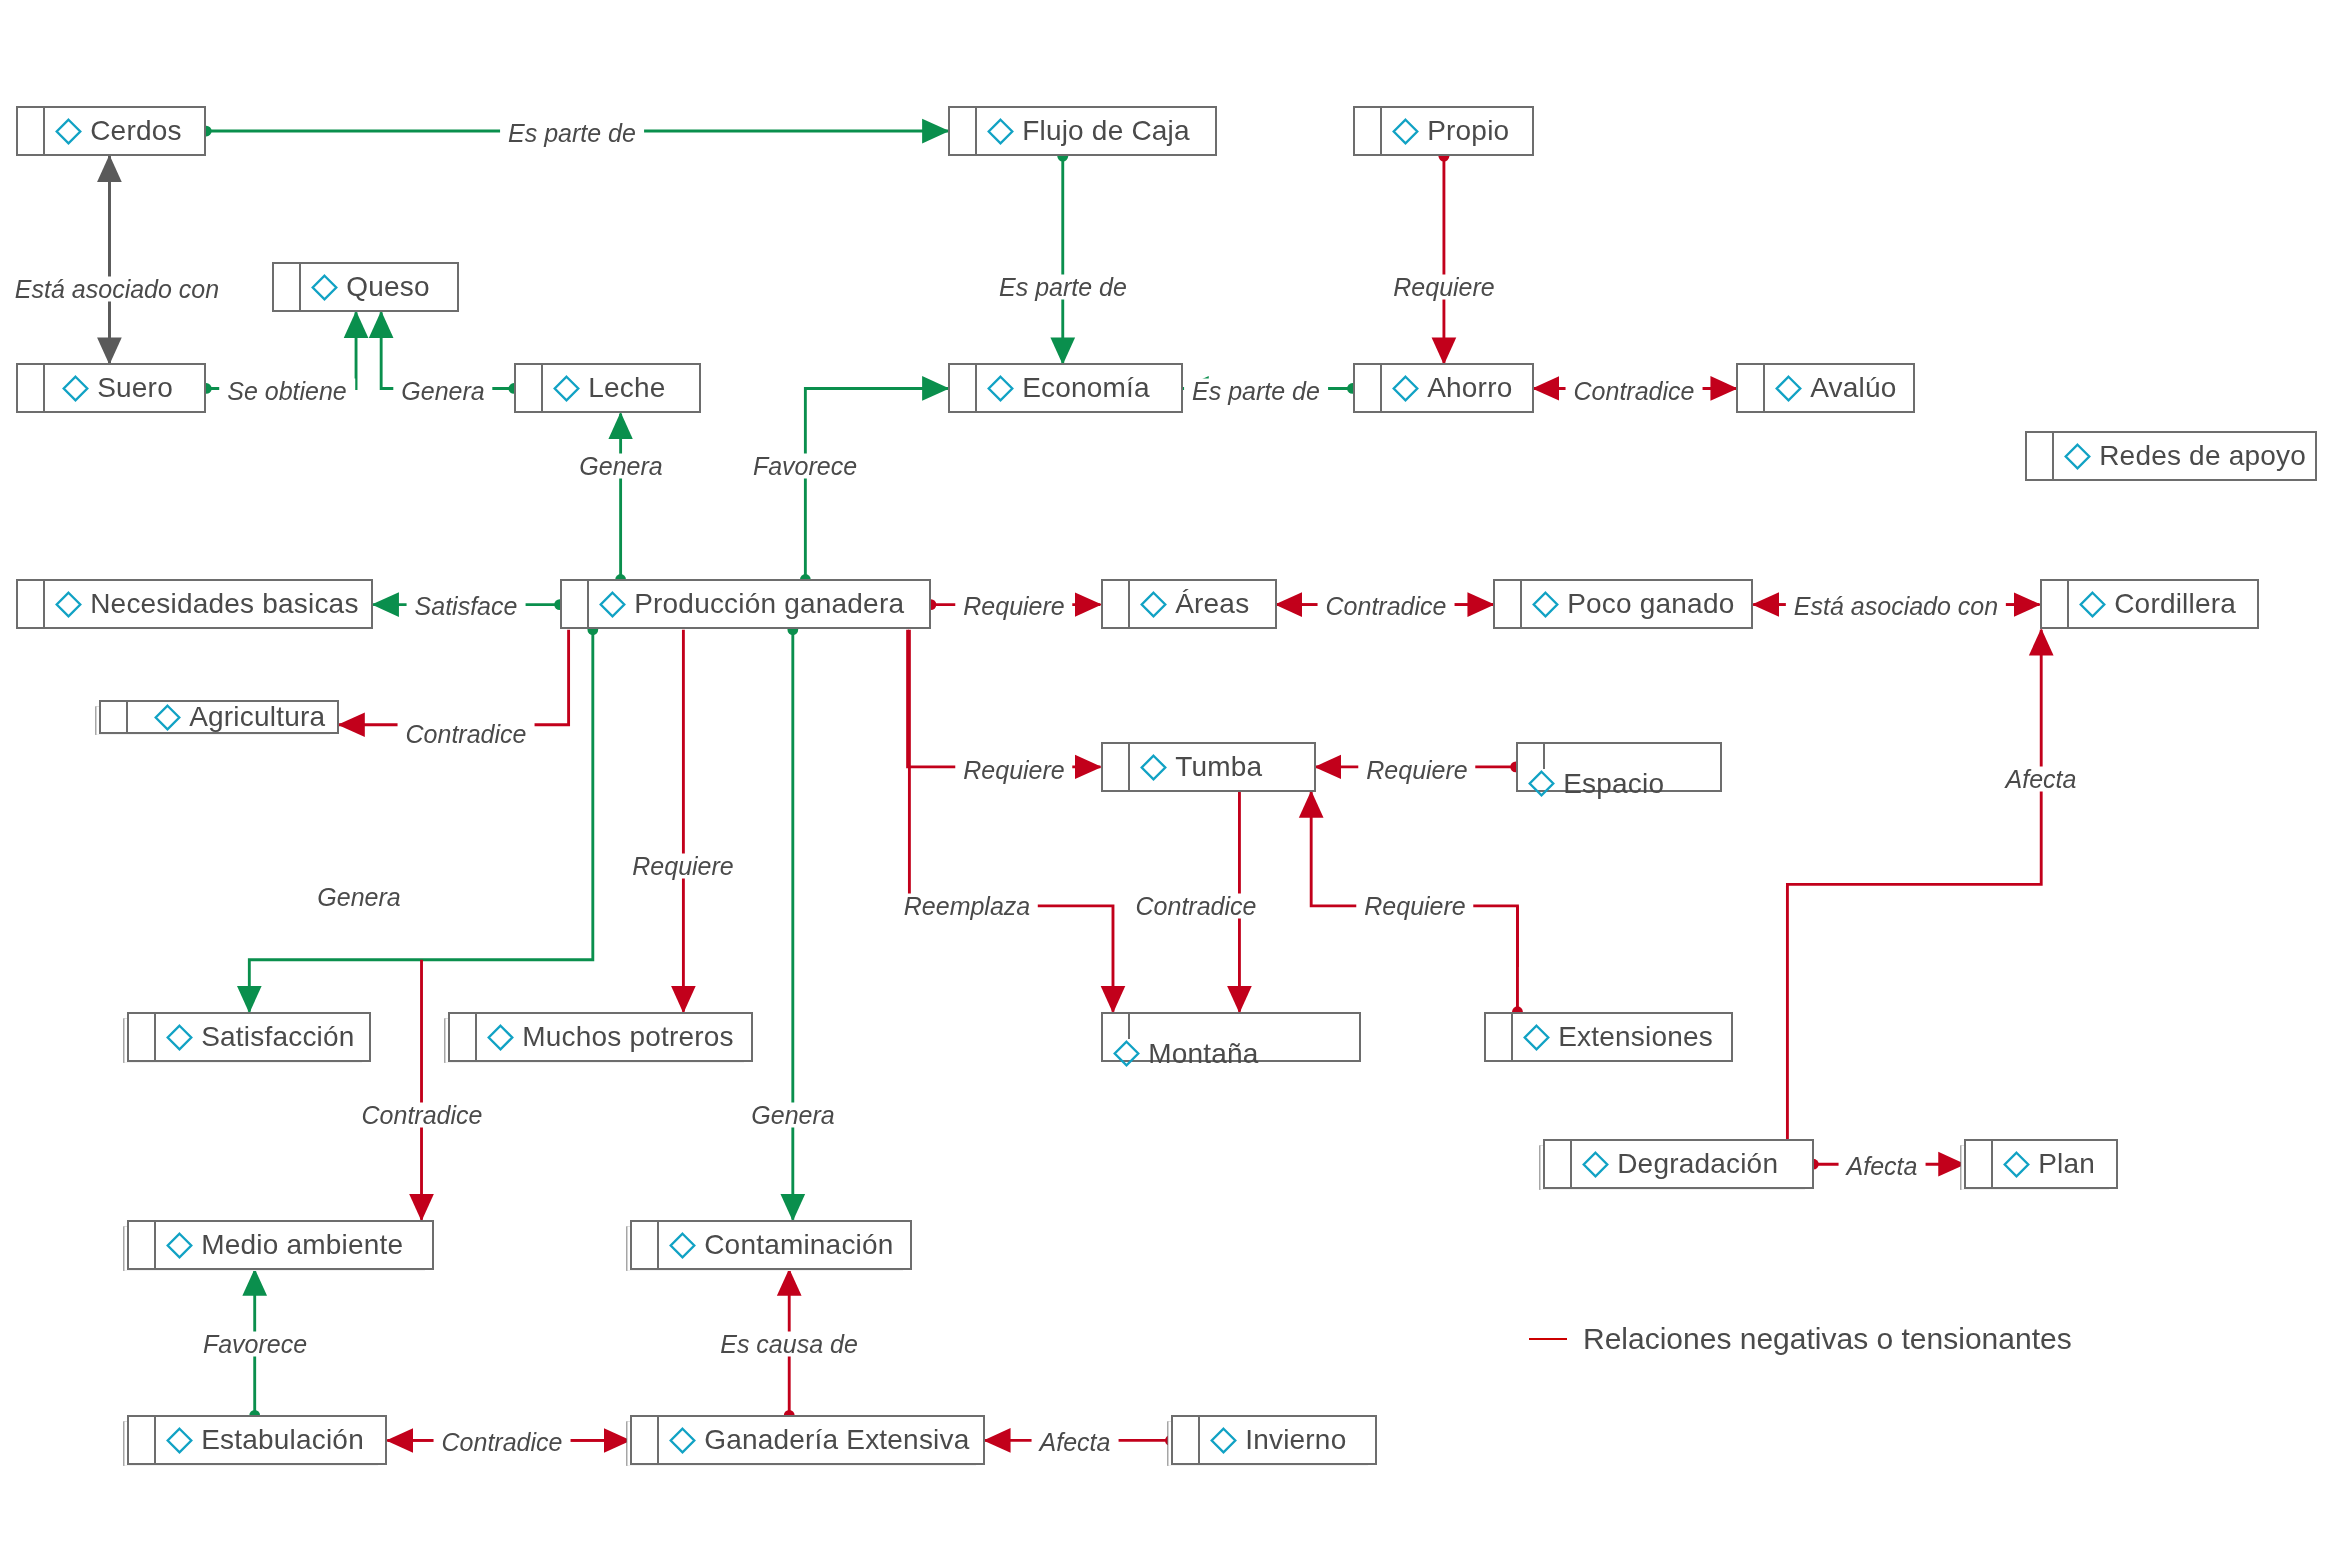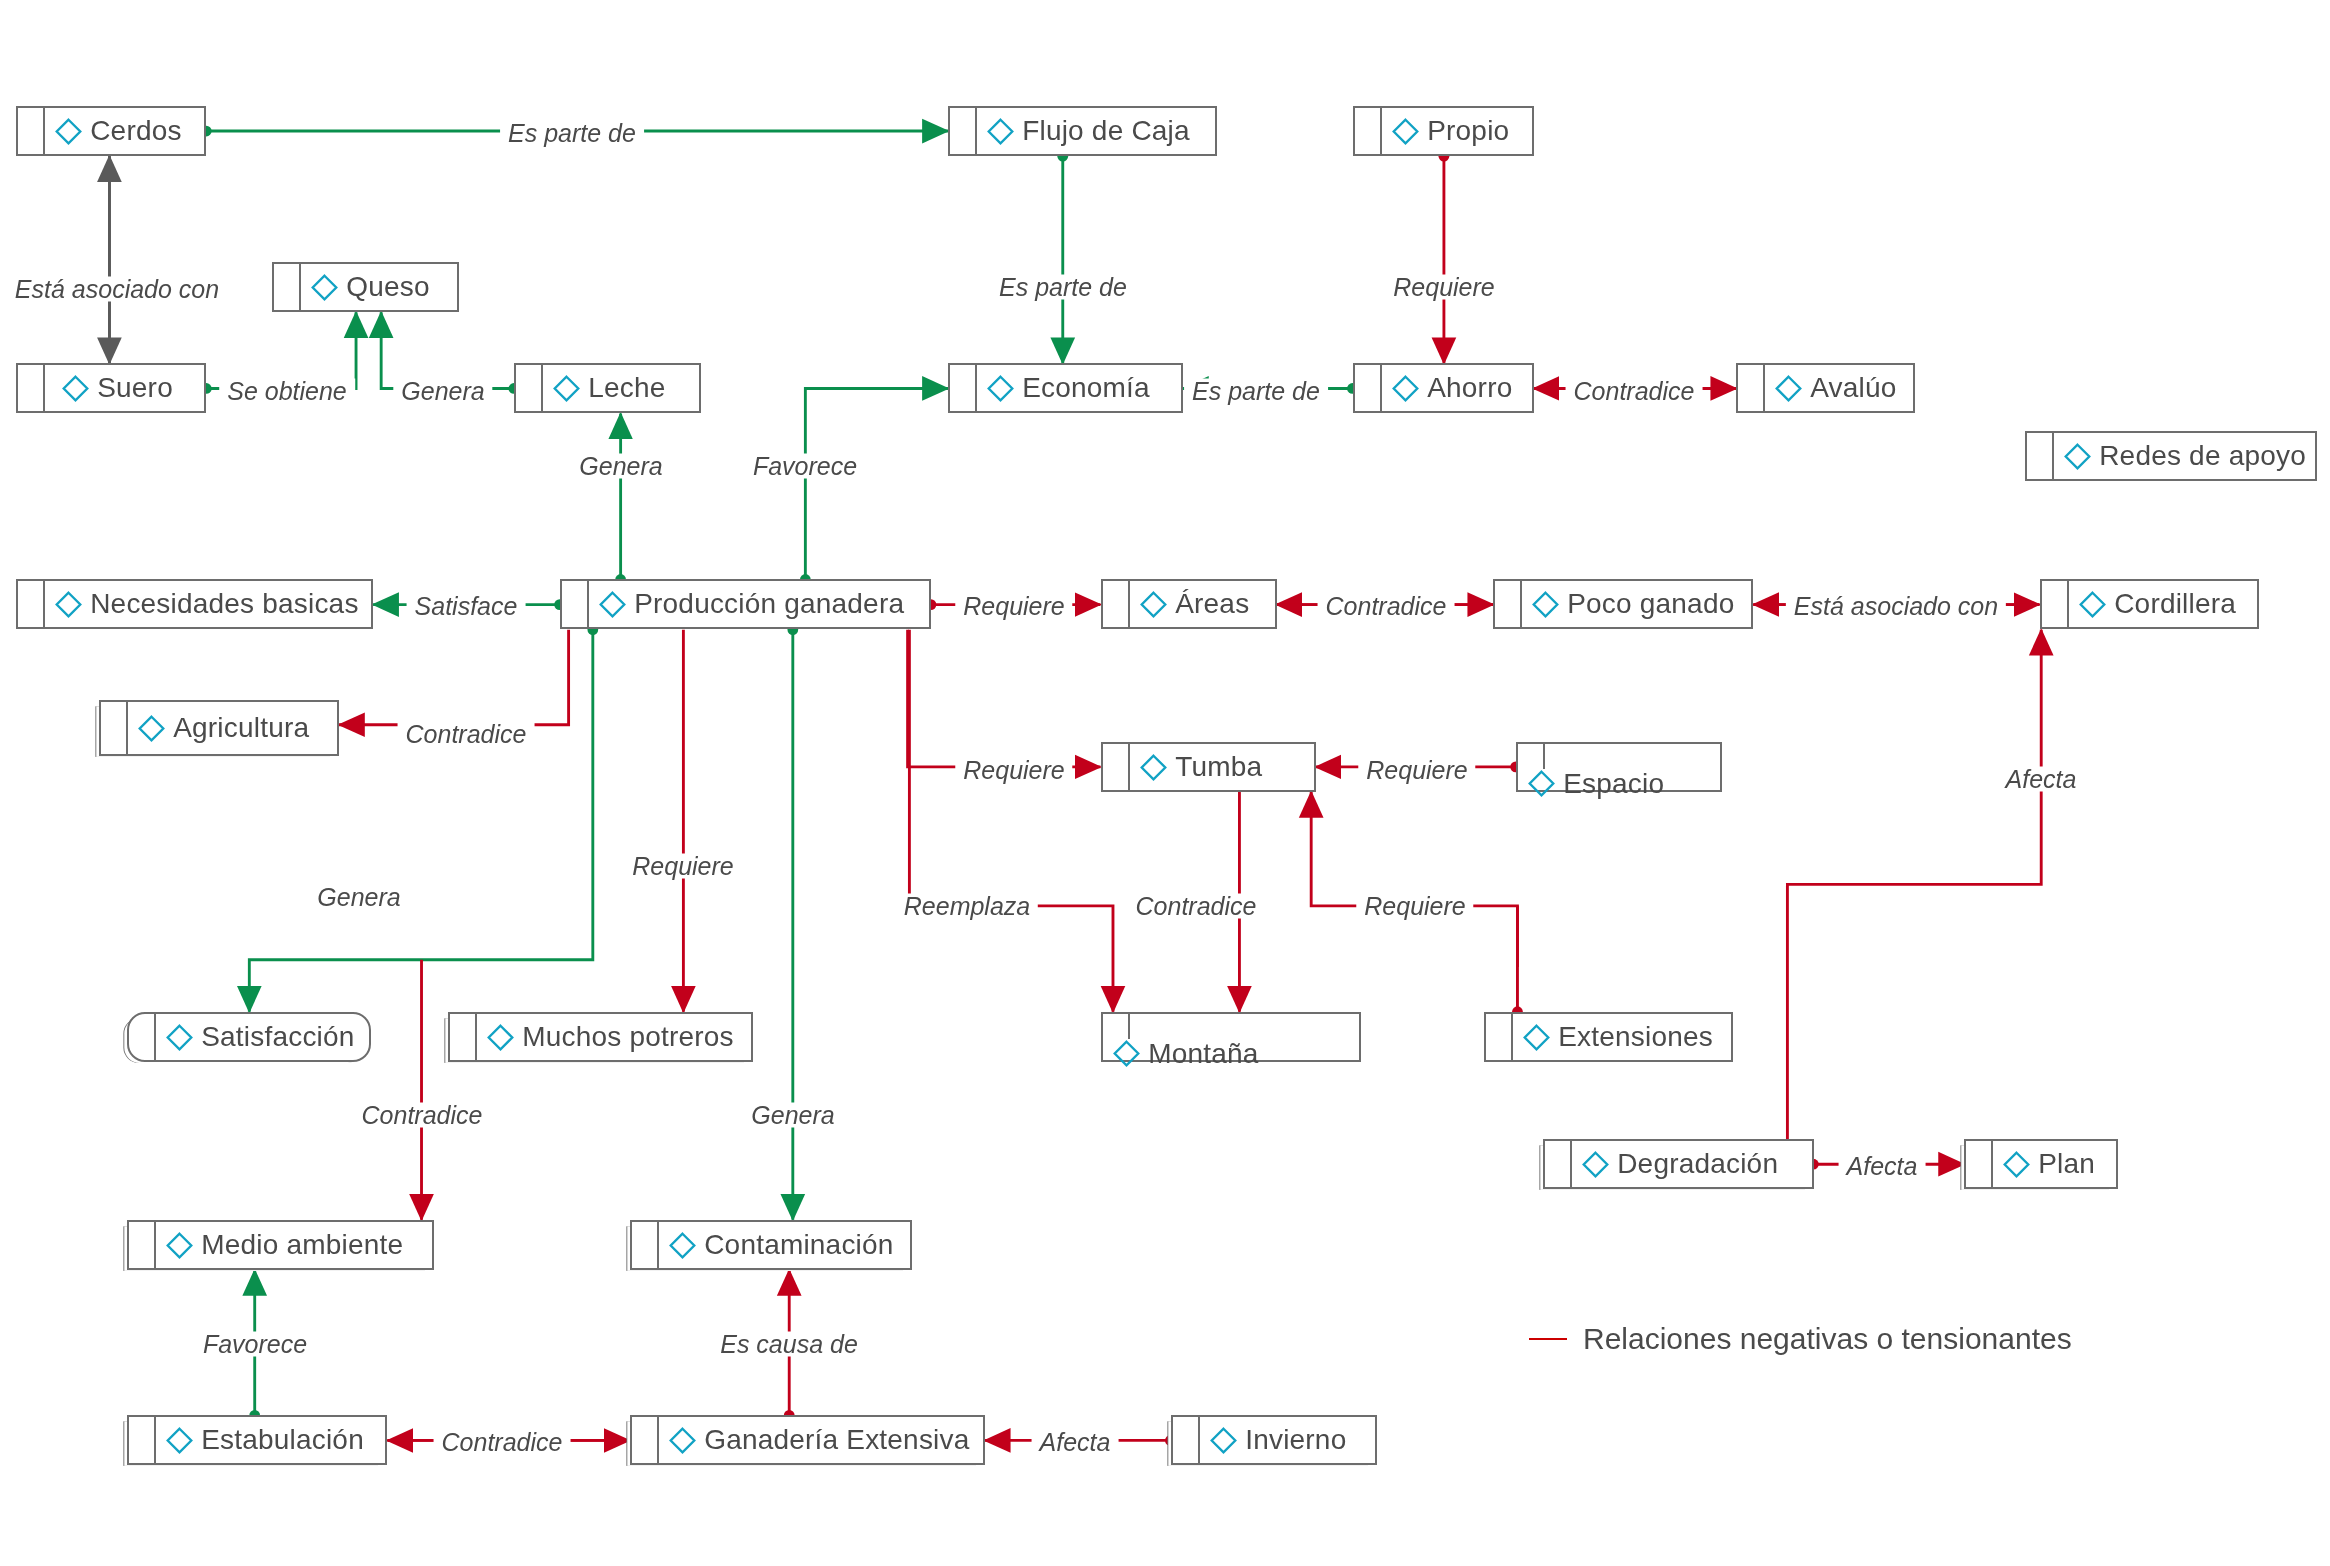--- a/index.html
+++ b/index.html
@@ -222,21 +222,21 @@
       </div>
       <div class="node" style="left: 2040px; top: 579px; width: 219px; height: 50px;">
         <div class="gutter"></div>
         <div class="body">
           <svg class="dia" viewBox="0 0 32 32">
             <path d="M16 3 L29 16 L16 29 L3 16 Z" fill="none" stroke="#11a2c4" stroke-width="2.6"></path>
           </svg>
           <span class="lbl">Cordillera</span>
         </div>
       </div>
-      <div class="node stacked" style="left: 99px; top: 700px; width: 240px; height: 56px;">
+      <div class="node stacked" style="left: 99px; top: 700px; width: 240px; height: 34px; gap: 16px;">
         <div class="gutter"></div>
         <div class="body">
           <svg class="dia" viewBox="0 0 32 32">
             <path d="M16 3 L29 16 L16 29 L3 16 Z" fill="none" stroke="#11a2c4" stroke-width="2.6"></path>
           </svg>
           <span class="lbl">Agricultura</span>
         </div>
       </div>
       <div class="node" style="left: 1101px; top: 742px; width: 215px; height: 50px;">
         <div class="gutter"></div>
@@ -249,21 +249,21 @@
       </div>
       <div class="node" style="left: 1516px; top: 742px; width: 206px; height: 50px; flex-direction: column;">
         <div class="gutter"></div>
         <div class="body">
           <svg class="dia" viewBox="0 0 32 32">
             <path d="M16 3 L29 16 L16 29 L3 16 Z" fill="none" stroke="#11a2c4" stroke-width="2.6"></path>
           </svg>
           <span class="lbl">Espacio</span>
         </div>
       </div>
-      <div class="node stacked" style="left: 127px; top: 1012px; width: 244px; height: 50px; border-radius: 18px;">
+      <div class="node stacked" style="left: 127px; top: 1012px; width: 244px; height: 50px;">
         <div class="gutter"></div>
         <div class="body">
           <svg class="dia" viewBox="0 0 32 32">
             <path d="M16 3 L29 16 L16 29 L3 16 Z" fill="none" stroke="#11a2c4" stroke-width="2.6"></path>
           </svg>
           <span class="lbl">Satisfacción</span>
         </div>
       </div>
       <div class="node stacked" style="left: 448px; top: 1012px; width: 305px; height: 50px;">
         <div class="gutter"></div>

